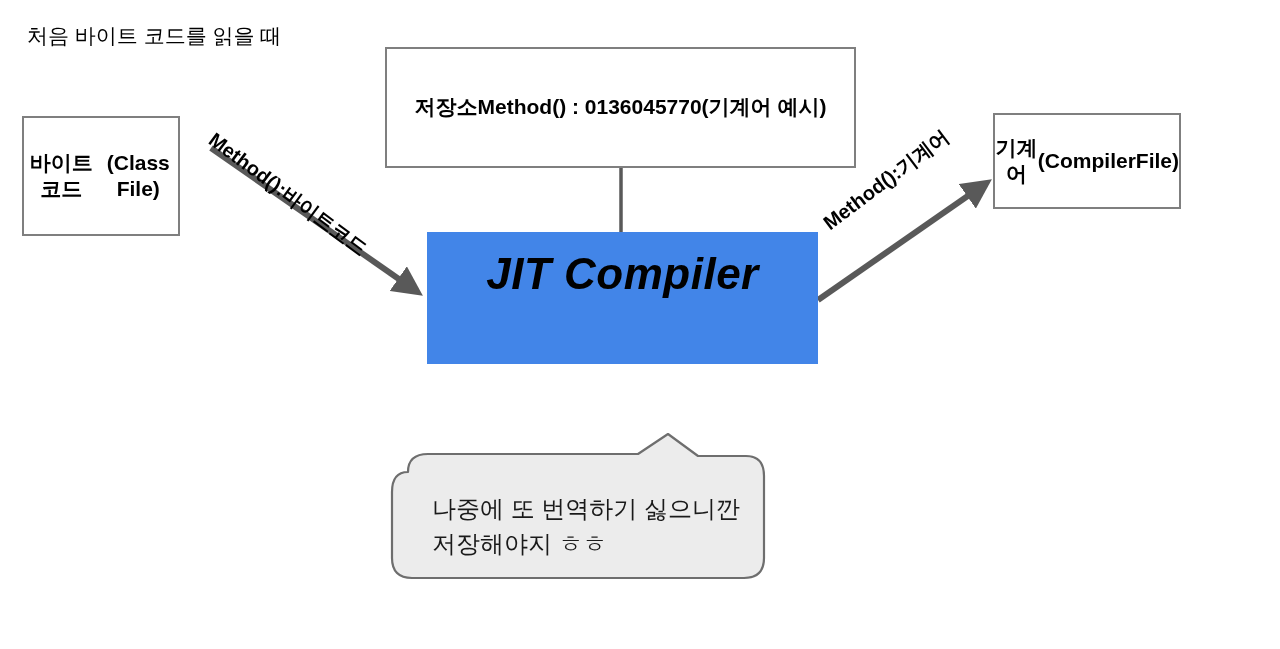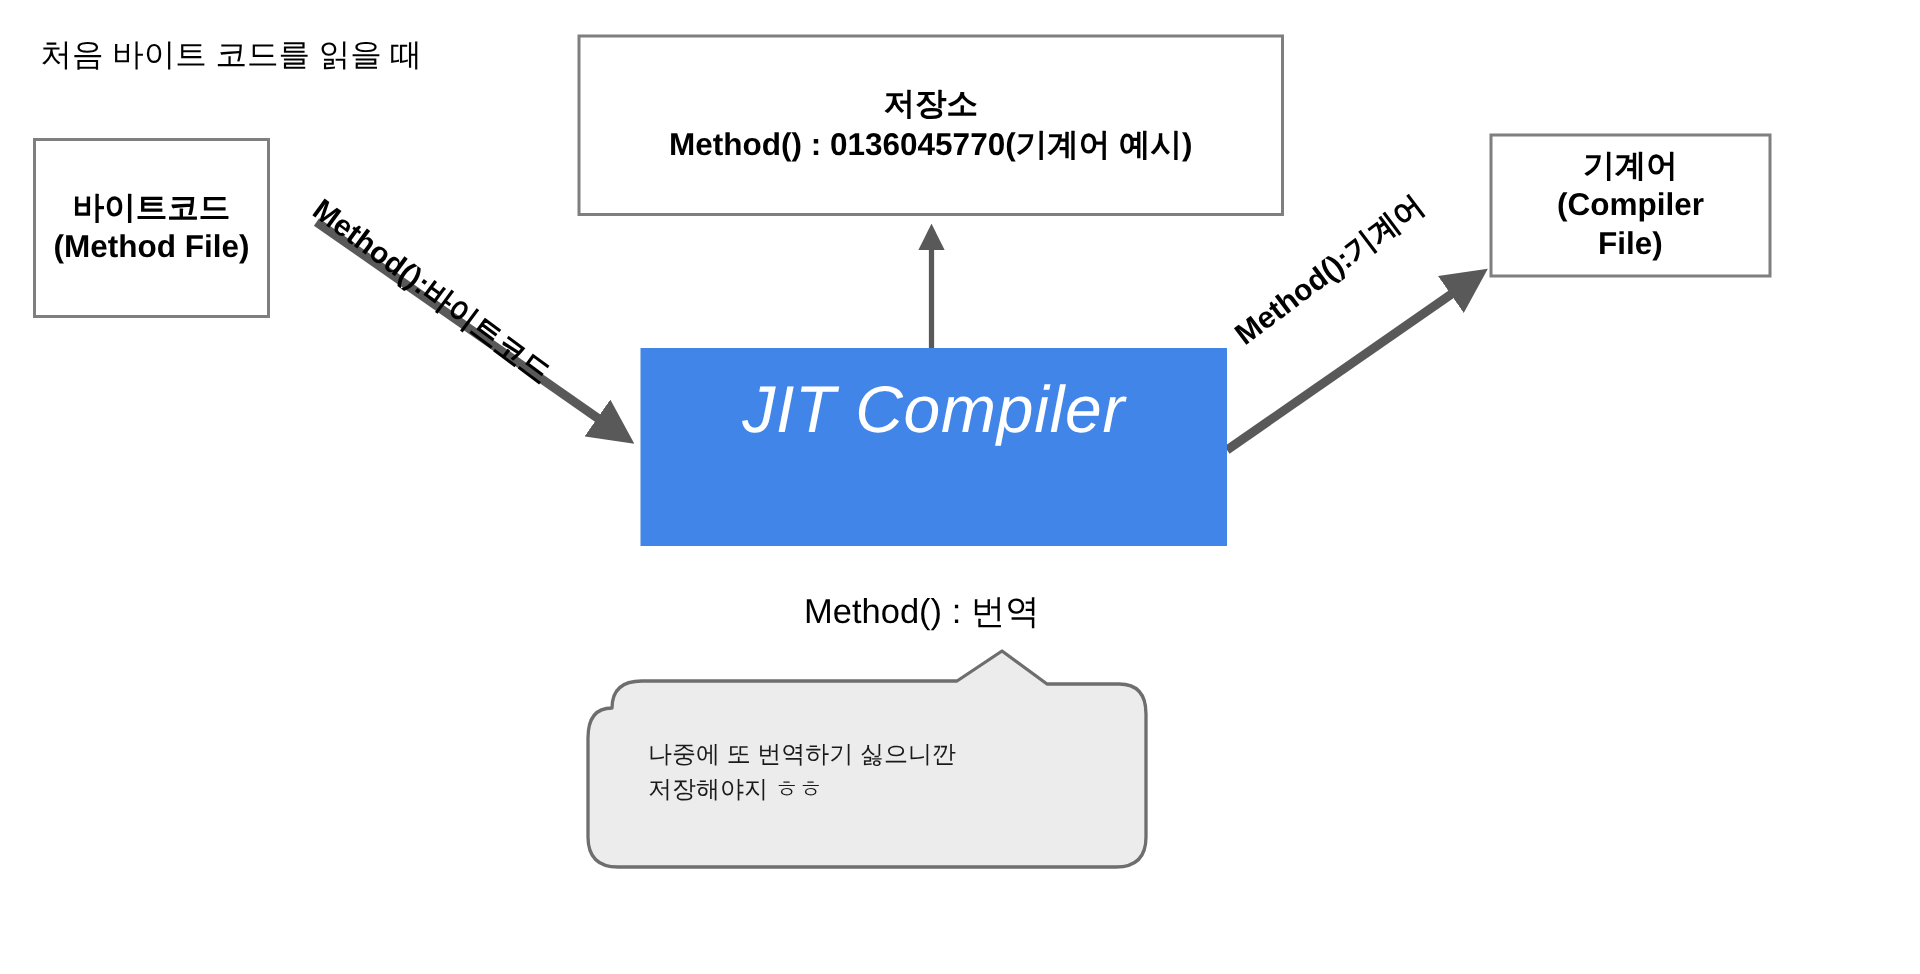--- a/index.html
+++ b/index.html
@@ -23,26 +23,26 @@
     width: 1280px;
     height: 649px;
     pointer-events: none;
   }
   .node-box {
     position: absolute;
     box-sizing: border-box;
     border: 2px solid #7f7f7f;
     background: #ffffff;
     display: flex;
-    flex-direction: column;
     align-items: center;
     justify-content: center;
     text-align: center;
     font-weight: bold;
     line-height: 1.24;
+    margin-top: 24px;
   }
   #bytecode-box {
     left: 22px;
     top: 92px;
     width: 158px;
     height: 120px;
     font-size: 21px;
   }
   #storage-box {
     left: 385px;
@@ -66,23 +66,23 @@
     height: 132px;
     background: #4285e8;
     display: flex;
     align-items: flex-start;
     justify-content: center;
     padding-top: 17px;
     box-sizing: border-box;
   }
   #jit-label {
     font-size: 44px;
-    font-weight: normal;
+    font-weight: bold;
     font-style: italic;
-    color: #ffffff;
+    color: #000000;
     letter-spacing: 0.5px;
     white-space: nowrap;
   }
   .plain-text {
     position: absolute;
     white-space: nowrap;
   }
   #heading-text {
     left: 27px;
     top: 22px;
@@ -115,21 +115,21 @@
     left: 386px;
     top: 432px;
     width: 382px;
     height: 155px;
   }
   #bubble-text {
     position: absolute;
     left: 46px;
     top: 60px;
     width: 310px;
-    font-size: 16px;
+    font-size: 24px;
     line-height: 1.45;
     color: #1a1a1a;
     white-space: pre-line;
   }
 </style>
 </head>
 <body>
 
 <div id="canvas">
 
@@ -144,21 +144,21 @@
 
     <line x1="818" y1="300" x2="985" y2="184" stroke="#595959" stroke-width="6" marker-end="url(#arrowhead)"></line>
 
     <line x1="621" y1="232" x2="621" y2="154" stroke="#595959" stroke-width="3.5" marker-end="url(#arrowhead)"></line>
   </svg>
 
   <div class="plain-text" id="heading-text">처음 바이트 코드를 읽을 때</div>
 
   <div class="node-box" id="bytecode-box">
     <div>바이트코드</div>
-    <div>(Method File)</div>
+    <div>(Class File)</div>
   </div>
 
   <div class="node-box" id="storage-box">
     <div>저장소</div>
     <div>Method() : 0136045770(기계어 예시)</div>
   </div>
 
   <div class="node-box" id="machine-box">
     <div>기계어</div>
     <div>(Compiler</div>
@@ -166,21 +166,20 @@
   </div>
 
   <div id="jit-box">
     <span id="jit-label">JIT Compiler</span>
   </div>
 
   <div class="edge-label" id="edge-label-left">Method():바이트코드</div>
 
   <div class="edge-label" id="edge-label-right">Method():기계어</div>
 
-  <div class="plain-text" id="translate-label">Method() : 번역</div>
 
   <div id="bubble-wrap">
     <svg width="382" height="155" viewBox="0 0 382 155">
       <path d="M 22 40
                Q 22 22 42 22
                L 252 22
                L 282 2
                L 312 24
                L 360 24
                Q 378 24 378 44

